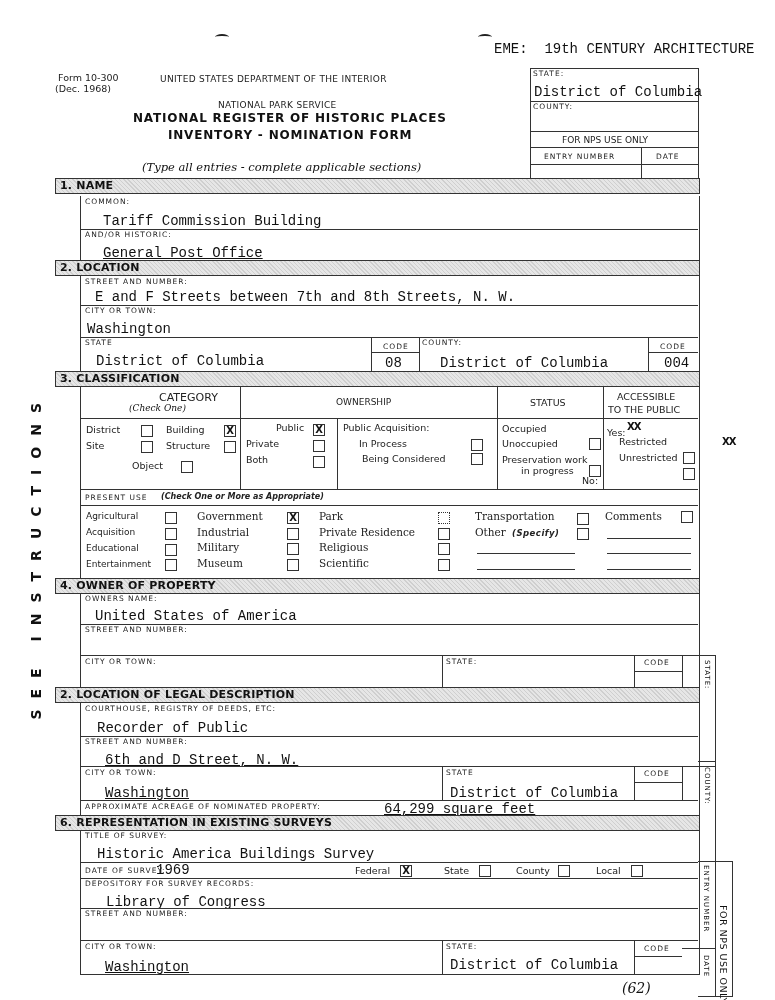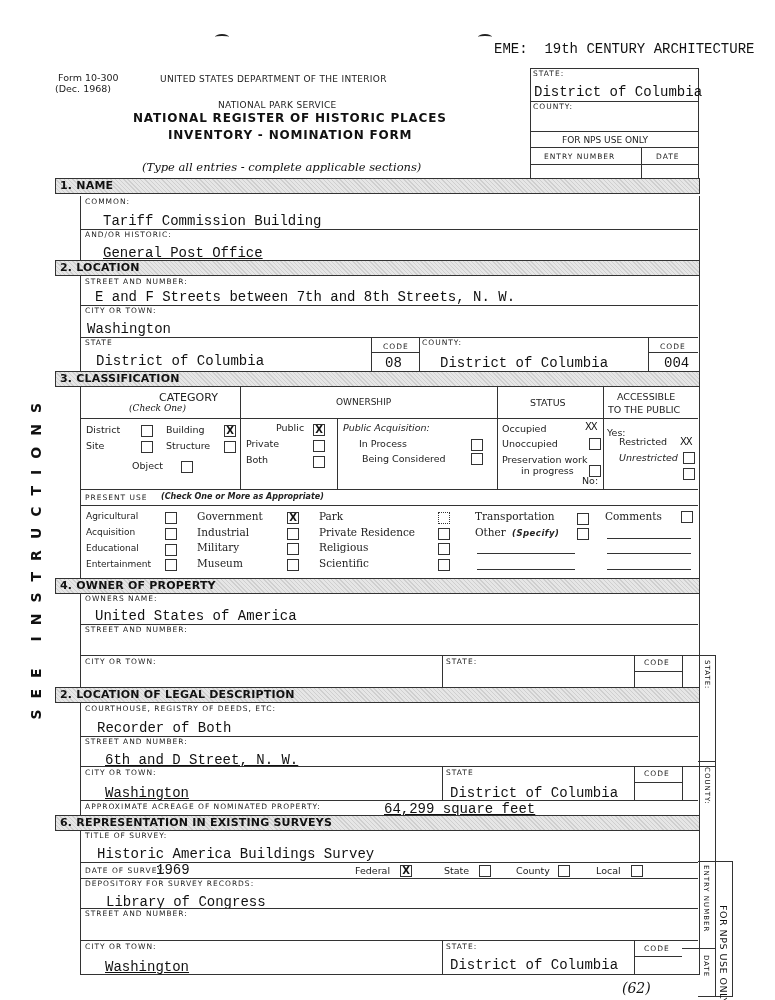--- a/index.html
+++ b/index.html
@@ -9,21 +9,21 @@
   .typed { font-family:"Liberation Mono", "DejaVu Sans Mono", monospace; font-size:14px; color:#111; white-space:nowrap; }
   .sans { font-family:"DejaVu Sans", sans-serif; font-size:9.5px; color:#222; white-space:nowrap; }
   .serif { font-family:"DejaVu Serif", serif; font-size:10.5px; color:#222; white-space:nowrap; }
   .box { position:absolute; border:1px solid #333; }
   .hl { position:absolute; height:0; border-top:1px solid #333; }
   .vl { position:absolute; width:0; border-left:1px solid #333; }
   .sec { position:absolute; left:55px; width:643px; height:14px; border:1px solid #333;
          background: repeating-linear-gradient(45deg, #cfcfcf 0 1px, #e6e6e6 1px 3px); }
   .sec span { position:absolute; left:4px; top:0; font-family:"DejaVu Sans", sans-serif; font-size:11px; font-weight:bold; letter-spacing:0.2px; }
   .cb { position:absolute; width:10px; height:10px; border:1px solid #333; background:#fff; font-family:"DejaVu Sans", sans-serif; font-size:10px; font-weight:bold; line-height:10px; text-align:center; }
-  .cbx { position:absolute; font-family:"DejaVu Sans", sans-serif; font-size:10px; font-weight:normal; letter-spacing:-1px; }
+  .cbx { position:absolute; font-family:"DejaVu Sans", sans-serif; font-size:10px; font-weight:bold; letter-spacing:-1px;margin-left:42px; }
   .vert { position:absolute; writing-mode:vertical-rl; font-family:"DejaVu Sans", sans-serif; white-space:nowrap; }
   .uline { position:absolute; height:0; border-top:1px solid #333; }
 </style>
 </head>
 <body>
 
 <div class="abs" style="left:215px;top:34px;width:14px;height:4px;border-top:2px solid #222;border-radius:50% 50% 0 0;"></div>
 <div class="abs" style="left:478px;top:34px;width:14px;height:4px;border-top:2px solid #222;border-radius:50% 50% 0 0;"></div>
 
 <div class="abs" style="left:494px;top:41px;font-family:'Liberation Mono',monospace;font-size:14px;white-space:pre;">EME:  19th CENTURY ARCHITECTURE</div>
@@ -113,38 +113,38 @@
 <div class="cb" style="left:224px;top:441px;"></div>
 <div class="abs sans" style="left:132px;top:460px;">Object</div>
 <div class="cb" style="left:181px;top:461px;"></div>
 
 <div class="abs sans" style="left:246px;top:422px;padding-left:30px;">Public</div>
 <div class="cb" style="left:313px;top:424px;">X</div>
 <div class="abs sans" style="left:246px;top:438px;">Private</div>
 <div class="cb" style="left:313px;top:440px;"></div>
 <div class="abs sans" style="left:246px;top:454px;">Both</div>
 <div class="cb" style="left:313px;top:456px;"></div>
-<div class="abs sans" style="left:343px;top:422px;font-style:italic;">Public Acquisition:</div>
+<div class="abs sans" style="left:343px;top:422px;">Public Acquisition:</div>
 <div class="abs sans" style="left:359px;top:438px;">In Process</div>
 <div class="cb" style="left:471px;top:439px;"></div>
 <div class="abs sans" style="left:362px;top:453px;">Being Considered</div>
 <div class="cb" style="left:471px;top:453px;"></div>
 
 <div class="abs sans" style="left:502px;top:423px;">Occupied</div>
 <div class="cbx" style="left:585px;top:421px;">XX</div>
 <div class="abs sans" style="left:502px;top:438px;">Unoccupied</div>
 <div class="cb" style="left:589px;top:438px;"></div>
 <div class="abs sans" style="left:502px;top:454px;">Preservation work</div>
 <div class="abs sans" style="left:521px;top:465px;">in progress</div>
 <div class="cb" style="left:589px;top:465px;"></div>
 
 <div class="abs sans" style="left:607px;top:421px;margin-top:6px;">Yes:</div>
 <div class="abs sans" style="left:619px;top:436px;">Restricted</div>
 <div class="cbx" style="left:680px;top:436px;">XX</div>
-<div class="abs sans" style="left:619px;top:452px;font-style:italic;">Unrestricted</div>
+<div class="abs sans" style="left:619px;top:452px;">Unrestricted</div>
 <div class="cb" style="left:683px;top:452px;"></div>
 <div class="abs sans" style="left:582px;top:469px;margin-top:6px;">No:</div>
 <div class="cb" style="left:683px;top:468px;"></div>
 
 <div class="abs lbl" style="left:85px;top:493px;">PRESENT USE</div>
 <div class="abs" style="left:161px;top:492px;font-size:8px;font-style:italic;font-weight:bold;white-space:nowrap;color:#222;">(Check One or More as Appropriate)</div>
 <div class="hl" style="left:80px;top:505px;width:618px;"></div>
 
 <div class="abs sans" style="left:86px;top:511px;font-size:9px;">Agricultural</div>
 <div class="cb" style="left:165px;top:512px;"></div>
@@ -202,21 +202,21 @@
 <div class="vl" style="left:634px;top:655px;height:32px;"></div>
 <div class="abs lbl" style="left:644px;top:658px;">CODE</div>
 <div class="hl" style="left:634px;top:671px;width:48px;"></div>
 <div class="vl" style="left:682px;top:655px;height:32px;"></div>
 
 <div class="sec" style="top:687px;">
     <span>2.  LOCATION OF LEGAL DESCRIPTION</span>
   </div>
 <div class="box" style="left:80px;top:702px;width:618px;height:113px;border-top:none;"></div>
 <div class="abs lbl" style="left:85px;top:704px;">COURTHOUSE, REGISTRY OF DEEDS, ETC:</div>
-<div class="abs typed" style="left:97px;top:720px;">Recorder of Both</div>
+<div class="abs typed" style="left:97px;top:720px;">Recorder of Public</div>
 <div class="hl" style="left:80px;top:736px;width:618px;"></div>
 <div class="abs lbl" style="left:85px;top:737px;">STREET AND NUMBER:</div>
 <div class="abs typed" style="left:105px;top:752px;text-decoration:underline;">6th and D Street, N. W.</div>
 <div class="hl" style="left:80px;top:766px;width:635px;"></div>
 <div class="abs lbl" style="left:85px;top:768px;">CITY OR TOWN:</div>
 <div class="abs typed" style="left:105px;top:785px;text-decoration:underline;">Washington</div>
 <div class="vl" style="left:442px;top:766px;height:34px;"></div>
 <div class="abs lbl" style="left:446px;top:768px;">STATE</div>
 <div class="abs typed" style="left:450px;top:785px;">District of Columbia</div>
 <div class="vl" style="left:634px;top:766px;height:34px;"></div>

